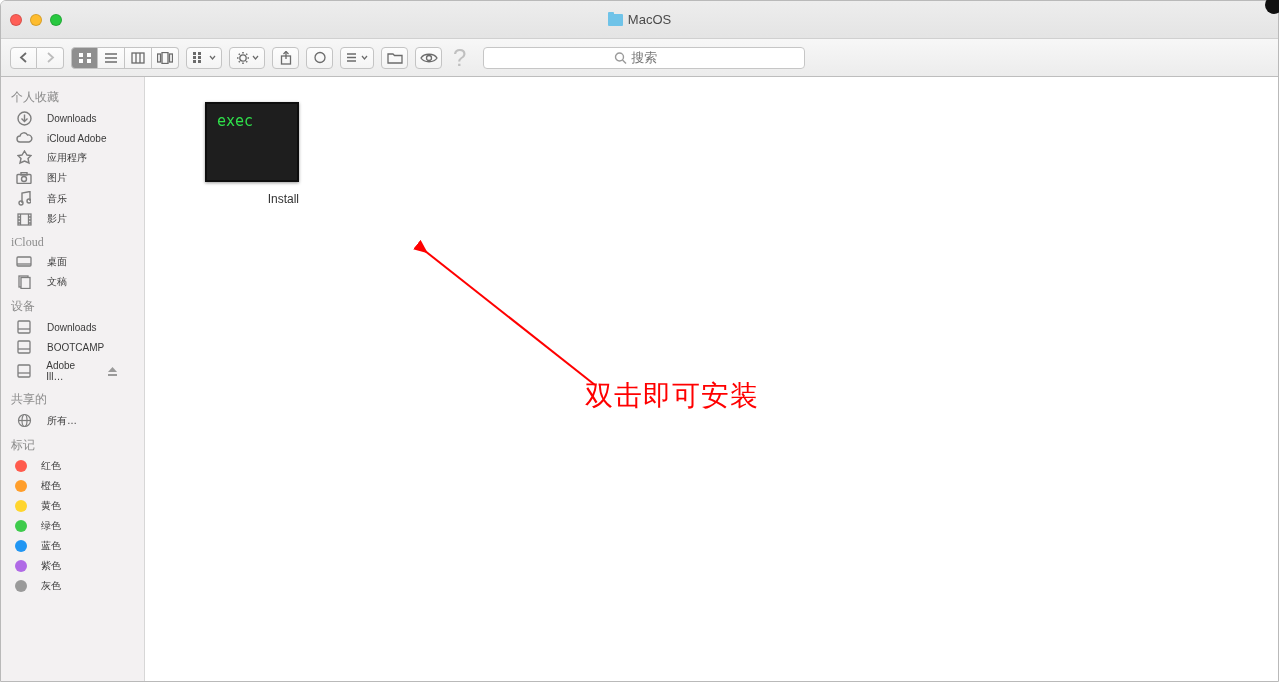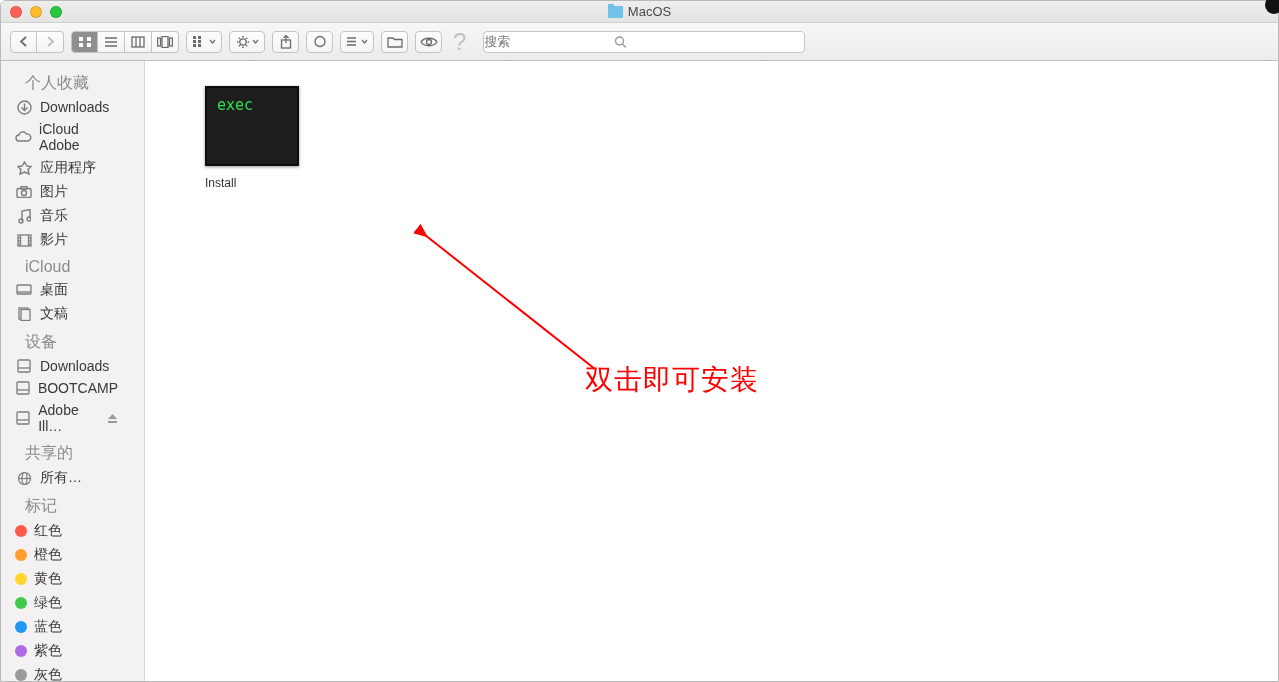--- a/index.html
+++ b/index.html
@@ -1,21 +1,21 @@
 <!DOCTYPE html>
 <html><head>
   <meta charset="utf-8">
   <style>
     * { margin: 0; padding: 0; box-sizing: border-box; font-family: -apple-system, "Helvetica Neue", Arial, sans-serif; }
     body { width: 1279px; height: 682px; background: #fff; overflow: hidden; position: relative; }
 
     .window { width: 1279px; height: 682px; display: flex; flex-direction: column; border: 1px solid #b9b9b9; border-radius: 6px 6px 0 0; overflow: hidden; }
 
     
-    .titlebar { height: 22px; background: linear-gradient(#ededed, #e4e4e4); display: flex; align-items: center; position: relative; border-bottom: 1px solid #d0d0d0; }
+    .titlebar { height: 38px; background: linear-gradient(#ededed, #e4e4e4); display: flex; align-items: center; position: relative; border-bottom: 1px solid #d0d0d0; }
     .traffic { display: flex; gap: 8px; margin-left: 9px; }
     .light { width: 12px; height: 12px; border-radius: 50%; border: 0.5px solid rgba(0,0,0,.15); }
     .light.red { background: #ff5f57; }
     .light.yellow { background: #febc2e; }
     .light.green { background: #28c840; }
     .title-center { position: absolute; left: 0; right: 0; display: flex; justify-content: center; align-items: center; gap: 5px; font-size: 13px; color: #4a4a4a; pointer-events: none; }
     .folder-mini { width: 15px; height: 12px; background: #6fc3e8; border-radius: 1px; position: relative; }
     .folder-mini::before { content: ""; position: absolute; top: -2px; left: 0; width: 6px; height: 3px; background: #6fc3e8; border-radius: 1px 1px 0 0; }
 
     
@@ -23,35 +23,35 @@
     .btn-group { display: flex; }
     .tbtn { height: 22px; min-width: 27px; background: linear-gradient(#fdfdfd, #f4f4f4); border: 1px solid #c4c4c4; display: flex; align-items: center; justify-content: center; color: #6b6b6b; font-size: 13px; cursor: default; }
     .tbtn.disabled { color: #bdbdbd; }
     .btn-group .tbtn:first-child { border-radius: 4px 0 0 4px; }
     .btn-group .tbtn:last-child { border-radius: 0 4px 4px 0; border-left: none; }
     .btn-group .tbtn:not(:first-child):not(:last-child) { border-left: none; }
     .btn-group .tbtn:only-child, .tbtn.solo { border-radius: 4px; border-left: 1px solid #c4c4c4; }
     .tbtn.active { background: #8f8f8f; color: #fff; }
     svg { display: block; }
     .search-wrap { flex: 0 0 322px; margin-left: 6px; position: relative; }
-    .search-input { width: 100%; height: 22px; border: 1px solid #c6c6c6; border-radius: 4px; background: #fff; font-size: 13px; color: #999; outline: none; }
+    .search-input { width: 100%; height: 22px; border: 1px solid #c6c6c6; border-radius: 4px; background: #fff; font-size: 13px; text-align: center; color: #999; outline: none; }
     .search-icon-pos { position: absolute; left: 50%; top: 50%; transform: translate(-30px, -50%); color: #9a9a9a; pointer-events: none; }
 
     
     .body { flex: 1; display: flex; min-height: 0; }
 
     .sidebar { width: 144px; background: #f3f1f2; border-right: 1px solid #d7d7d7; overflow-y: auto; padding: 6px 0 10px; }
-    .side-head { font-size: 16px; color: #8c8c8c; padding: 6px 24px 2px; }
-    .side-item { display: flex; align-items: center; gap: 7px; padding: 3px 26px 3px 14px; font-size: 14px; color: #3a3a3a; cursor: default; }
+    .side-head { font-size: 12px; color: #8c8c8c; padding: 6px 10px 2px; font-family: Liberation Serif, serif; }
+    .side-item { display: flex; align-items: center; gap: 14px; padding: 3px 26px 3px 14px; font-size: 10px; color: #3a3a3a; cursor: default; }
     .side-item .ico { width: 18px; display: flex; justify-content: center; color: #7e7e7e; }
     .eject { margin-left: auto; color: #9a9a9a; }
     .tag-dot { width: 12px; height: 12px; border-radius: 50%; }
 
     .content { flex: 1; background: #fff; position: relative; }
-    .file-item { position: absolute; left: 156px; top: 86px; transform: translateX(-50%); left: 205px; display: flex; flex-direction: column; align-items: flex-start; gap: 10px; cursor: default; }
+    .file-item { position: absolute; left: 156px; top: 86px; transform: translateX(-50%); left: 205px; display: flex; flex-direction: column; align-items: flex-end; gap: 10px; cursor: default; }
     .exec-icon { width: 94px; height: 80px; background: #1e1e1e; border: 2px solid #0e0e0e; box-shadow: 0 1px 3px rgba(0,0,0,.4); position: relative; }
     .exec-text { position: absolute; top: 8px; left: 10px; font-family: Menlo, monospace; color: #2fe04a; font-size: 15px; }
     .file-label { font-size: 12px; color: #333; }
 
     
     .annotation-text { position: absolute; left: 440px; top: 300px; font-size: 28px; color: #ff0000; letter-spacing: 1px; }
     .arrow-svg { position: absolute; left: 255px; top: 160px; pointer-events: none; }
 
     .corner-dot { position: absolute; top: -4px; right: -4px; width: 18px; height: 18px; background: #111; border-radius: 50%; }
   </style>

